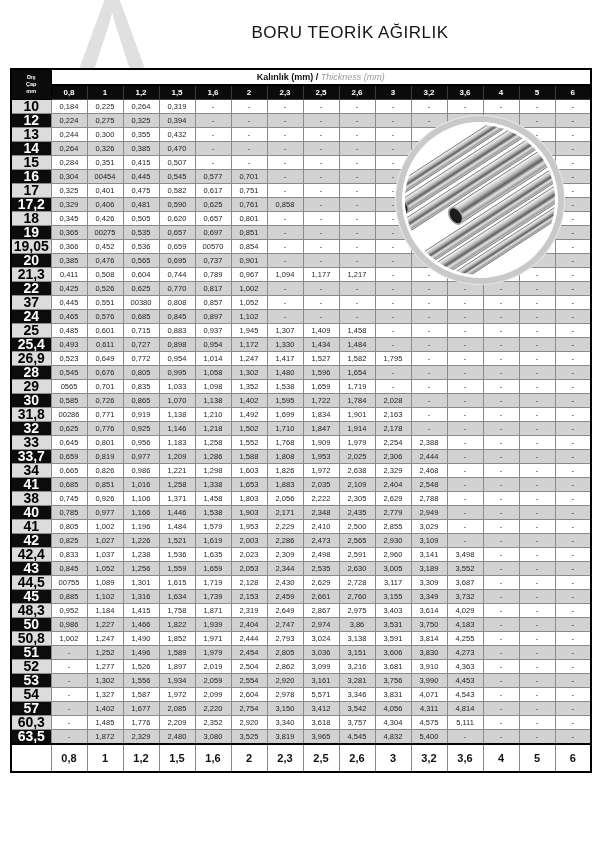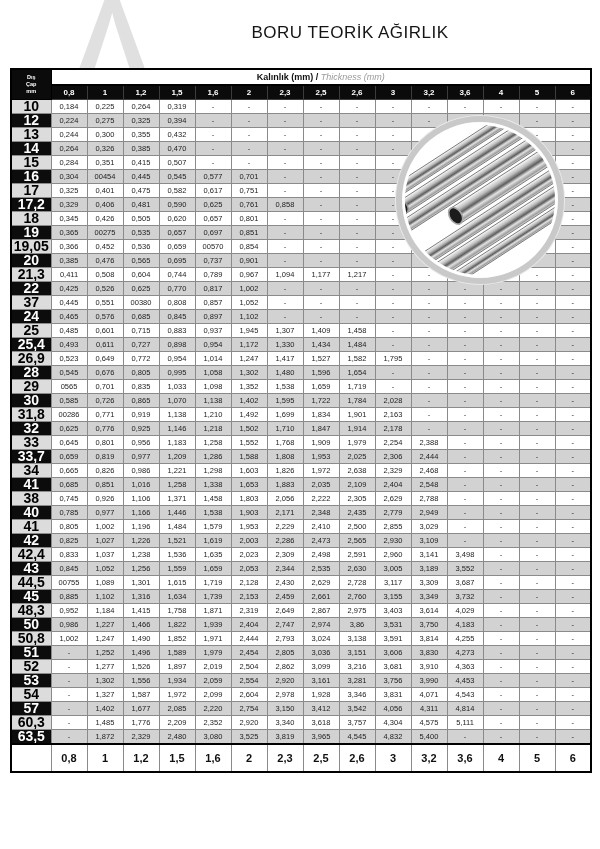--- a/index.html
+++ b/index.html
@@ -867,21 +867,21 @@
           </tr>
           <tr class="light">
             <td class="lab">54</td>
             <td class="val">-</td>
             <td class="val">1,327</td>
             <td class="val">1,587</td>
             <td class="val">1,972</td>
             <td class="val">2,099</td>
             <td class="val">2,604</td>
             <td class="val">2,978</td>
-            <td class="val">1,928</td>
+            <td class="val">5,571</td>
             <td class="val">3,346</td>
             <td class="val">3,831</td>
             <td class="val">4,071</td>
             <td class="val">4,543</td>
             <td class="val">-</td>
             <td class="val">-</td>
             <td class="val">-</td>
           </tr>
           <tr class="dark">
             <td class="lab">57</td>

